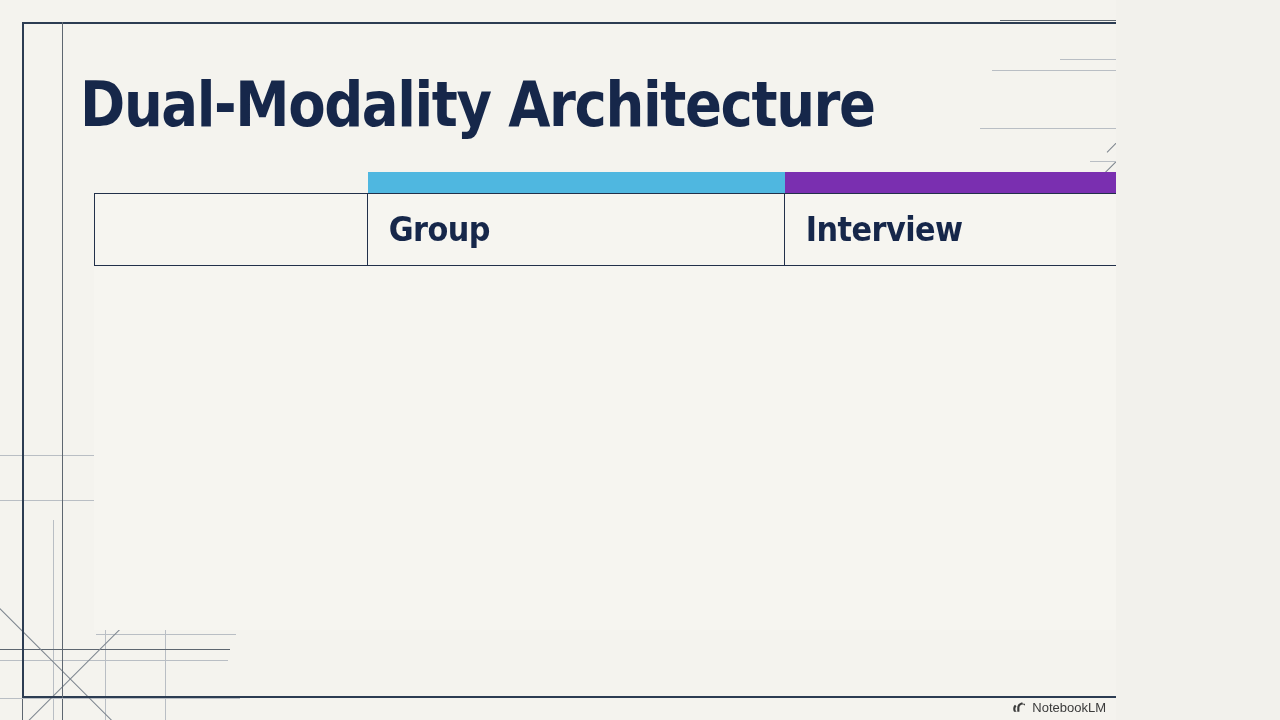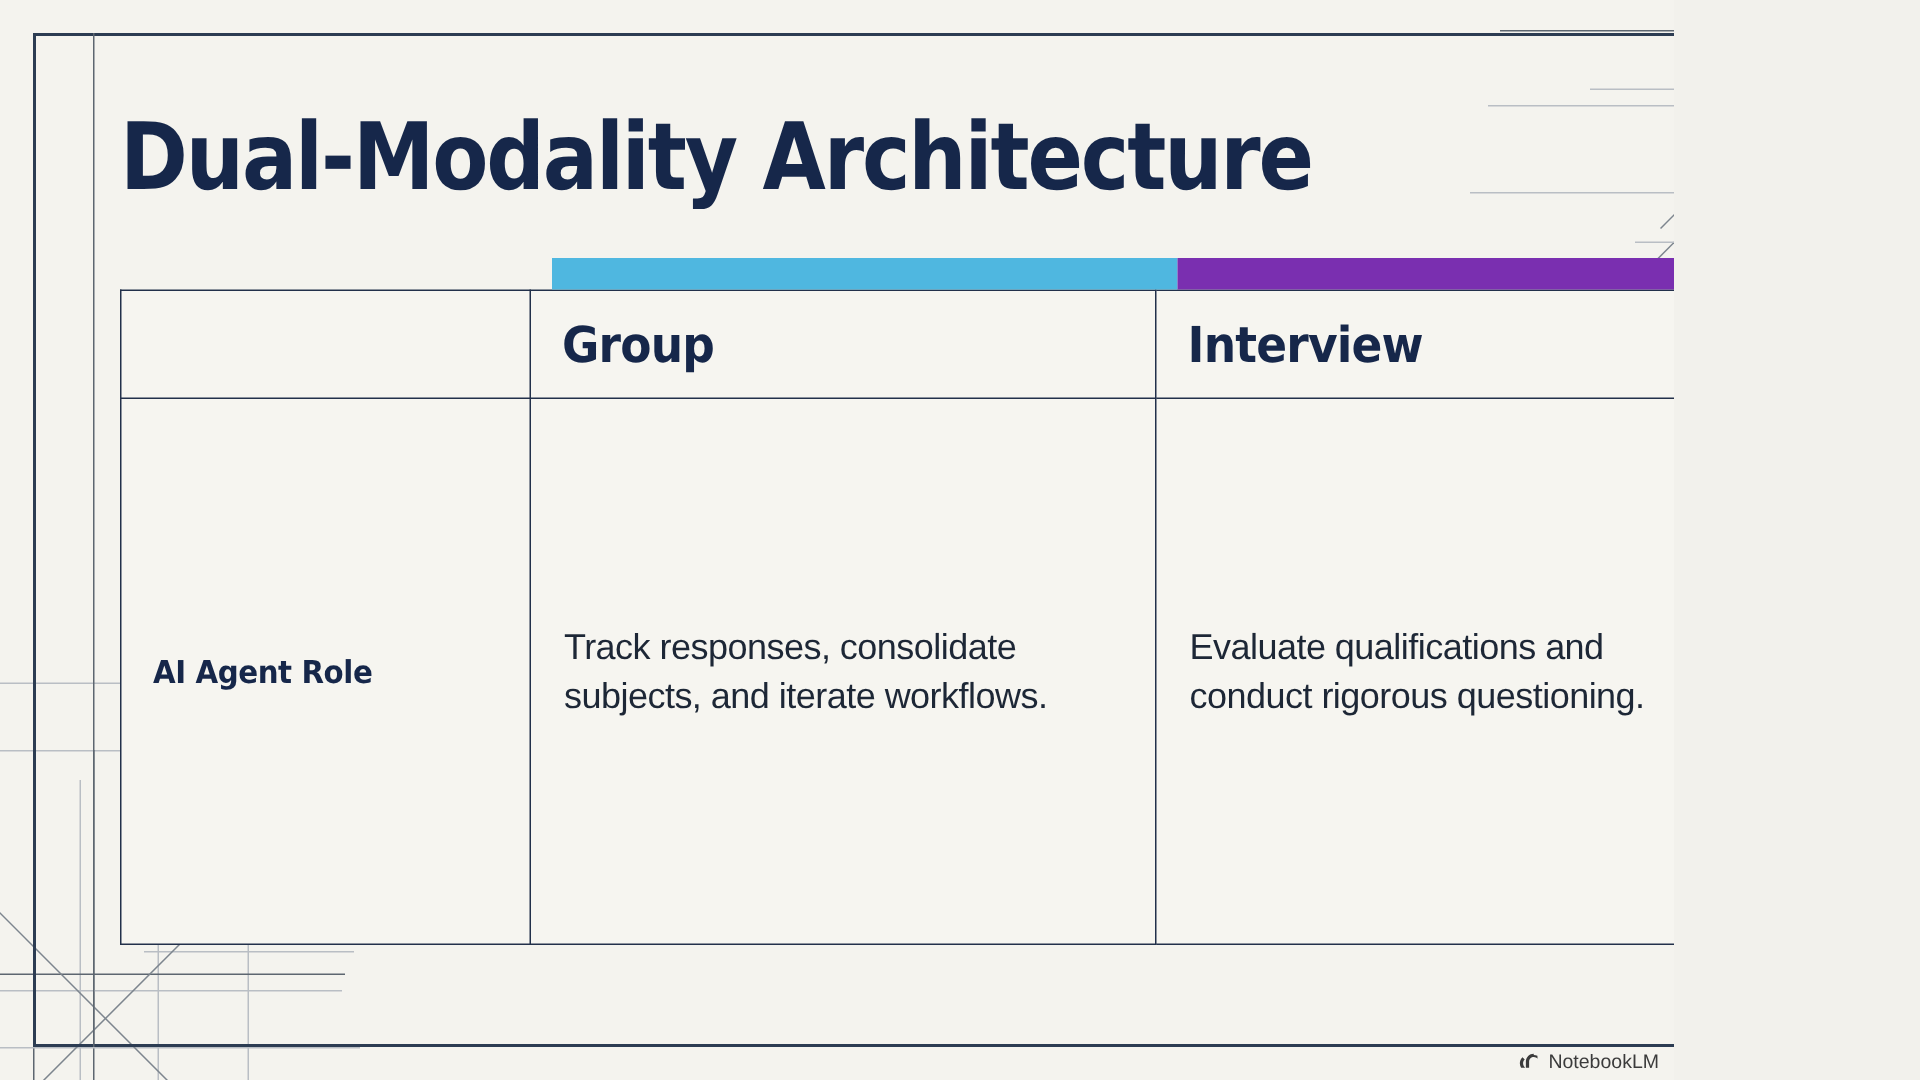--- a/index.html
+++ b/index.html
@@ -90,21 +90,21 @@
     width: 417px;
   }
   .accent-interview {
     left: 785px;
     width: 400px;
   }
 
   
   .table-wrap {
     position: absolute;
-    left: 80px;
+    left: 94px;
     top: 193px;
     width: 1090px;
     height: 437px;
     z-index: 3;
   }
   table.matrix {
     width: 1090px;
     height: 437px;
     border-collapse: collapse;
     table-layout: fixed;
@@ -227,31 +227,20 @@
         <col class="c-interview">
       </colgroup>
       <thead>
         <tr class="head-row">
           <th class="corner-cell"></th>
           <th class="col-head">Group</th>
           <th class="col-head">Interview</th>
         </tr>
       </thead>
       <tbody>
-        <tr class="body-row">
-          <td class="row-label">AI Agent Role</td>
-          <td class="cell-body">
-            <span class="line">Track responses, consolidate</span>
-            <span class="line">subjects, and iterate workflows.</span>
-          </td>
-          <td class="cell-body">
-            <span class="line">Evaluate qualifications and</span>
-            <span class="line">conduct rigorous questioning.</span>
-          </td>
-        </tr>
       </tbody>
     </table>
   </div>
 
   <div class="watermark">
     <span>
       <svg width="15" height="15" viewBox="0 0 16 16" aria-hidden="true">
         <path d="M11.2 2.6c-3.1 0-5.6 2.5-5.6 5.6v4.4h2.3V8.2c0-1.8 1.5-3.3 3.3-3.3 1.1 0 2.1.5 2.7 1.3l-.1-2.1c-.8-.3-1.7-.5-2.6-.5z" fill="#3b3b3b"></path>
         <path d="M3.2 5.1C2 6.2 1.3 7.8 1.3 9.5c0 1.2.3 2.2.9 3.1h2.9c-.9-.7-1.5-1.9-1.5-3.1 0-1.1.4-2.1 1.2-2.8l-1.6-1.6z" fill="#3b3b3b"></path>
       </svg>

